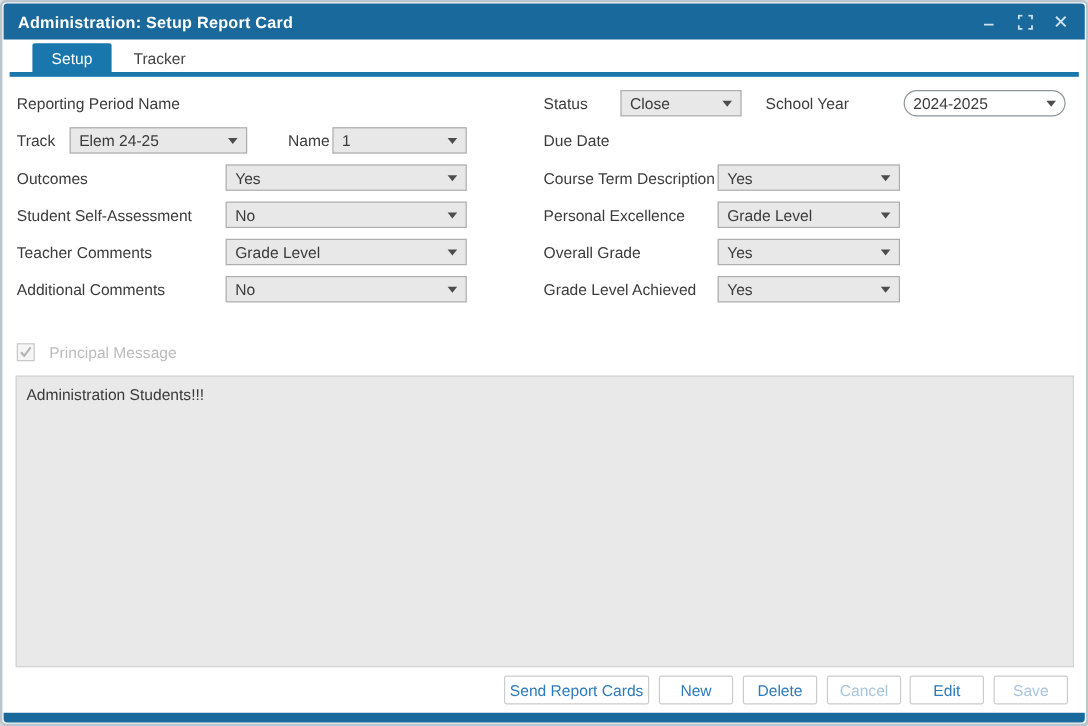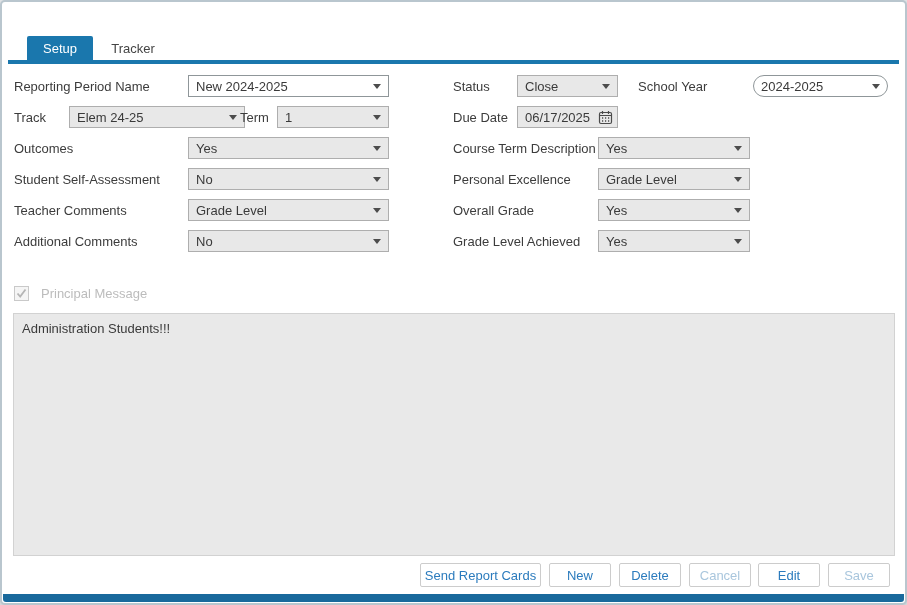--- a/index.html
+++ b/index.html
@@ -104,77 +104,78 @@
   .bottombar {
     position: absolute; left: 1px; right: 1px; bottom: 1px; height: 8px;
     background: #19699c; border-radius: 0 0 3px 3px;
   }
 </style>
 </head>
 <body>
 
 <div class="dialog">
 
+  <div class="titlebar">
+    <span class="title">Administration: Setup Report Card</span>
+    <div class="win-controls">
+      <span class="win-btn">
+        <svg width="12" height="12" viewBox="0 0 12 12">
+            <line x1="2" y1="8.5" x2="10" y2="8.5" stroke="#cfe2ee" stroke-width="1.6"></line>
+          </svg>
+      </span>
+      <span class="win-btn">
+        <svg width="13" height="13" viewBox="0 0 13 13" stroke="#cfe2ee" stroke-width="1.5" fill="none">
+          <path d="M1 4 V1 H4"></path>
+            <path d="M9 1 H12 V4"></path>
+            <path d="M12 9 V12 H9"></path>
+            <path d="M4 12 H1 V9"></path>
+        </svg>
+      </span>
+      <span class="win-btn">
+        <svg width="12" height="12" viewBox="0 0 12 12" stroke="#cfe2ee" stroke-width="1.6">
+            <line x1="2" y1="2" x2="10" y2="10"></line>
+            <line x1="10" y1="2" x2="2" y2="10"></line>
+          </svg>
+      </span>
+    </div>
+  </div>
 
   <div class="tabbar">
     <div class="tab active" style="left:19px; width:66px;">
       <span>Setup</span>
     </div>
     <div class="tab inactive" style="left:85px; width:80px;">
       <span>Tracker</span>
     </div>
   </div>
   <div class="tab-underline"></div>
 
   <span class="lbl" style="left:12px; top:77px;">Reporting Period Name</span>
-  <div class="dd" style="left:186px; top:73px; width:201px;">
-    <span class="val">New 2024-2025</span>
-    <span class="arrow"></span>
-  </div>
   <span class="lbl" style="left:451px; top:77px;">Status</span>
   <div class="dd disabled" style="left:515px; top:73px; width:101px;">
     <span class="val">Close</span>
     <span class="arrow"></span>
   </div>
   <span class="lbl" style="left:636px; top:77px;">School Year</span>
   <div class="dd" style="left:751px; top:73px; width:135px;border-radius:11px;">
     <span class="val">2024-2025</span>
     <span class="arrow"></span>
   </div>
 
   <span class="lbl" style="left:12px; top:108px;">Track</span>
-  <div class="dd disabled" style="left:67px; top:104px; width:176px;">
+  <div class="dd disabled" style="left:56px; top:104px; width:148px;">
     <span class="val">Elem 24-25</span>
     <span class="arrow"></span>
   </div>
-  <span class="lbl" style="left:238px; top:108px;">Term</span>
+  <span class="lbl" style="left:238px; top:108px;">Name</span>
   <div class="dd disabled" style="left:275px; top:104px; width:112px;">
     <span class="val">1</span>
     <span class="arrow"></span>
   </div>
   <span class="lbl" style="left:451px; top:108px;">Due Date</span>
-  <div class="datebox" style="left:515px; top:104px; width:101px;">
-    <span class="val">06/17/2025</span>
-    <span class="cal">
-      <svg width="15" height="15" viewBox="0 0 15 15" fill="none" stroke="#4a4a4a" stroke-width="1.2">
-        <rect x="1.5" y="2.5" width="12" height="11" rx="1.5"></rect>
-        <line x1="4.5" y1="1" x2="4.5" y2="4"></line>
-          <line x1="10.5" y1="1" x2="10.5" y2="4"></line>
-        <line x1="1.5" y1="5.5" x2="13.5" y2="5.5"></line>
-        <g stroke-width="1.4">
-          <line x1="4" y1="8" x2="5.2" y2="8"></line>
-            <line x1="7" y1="8" x2="8.2" y2="8"></line>
-            <line x1="10" y1="8" x2="11.2" y2="8"></line>
-          <line x1="4" y1="11" x2="5.2" y2="11"></line>
-            <line x1="7" y1="11" x2="8.2" y2="11"></line>
-            <line x1="10" y1="11" x2="11.2" y2="11"></line>
-        </g>
-      </svg>
-    </span>
-  </div>
 
   <span class="lbl" style="left:12px; top:139px;">Outcomes</span>
   <div class="dd disabled" style="left:186px; top:135px; width:201px;">
     <span class="val">Yes</span>
     <span class="arrow"></span>
   </div>
   <span class="lbl" style="left:451px; top:139px;">Course Term Description</span>
   <div class="dd disabled" style="left:596px; top:135px; width:152px;">
     <span class="val">Yes</span>
     <span class="arrow"></span>

